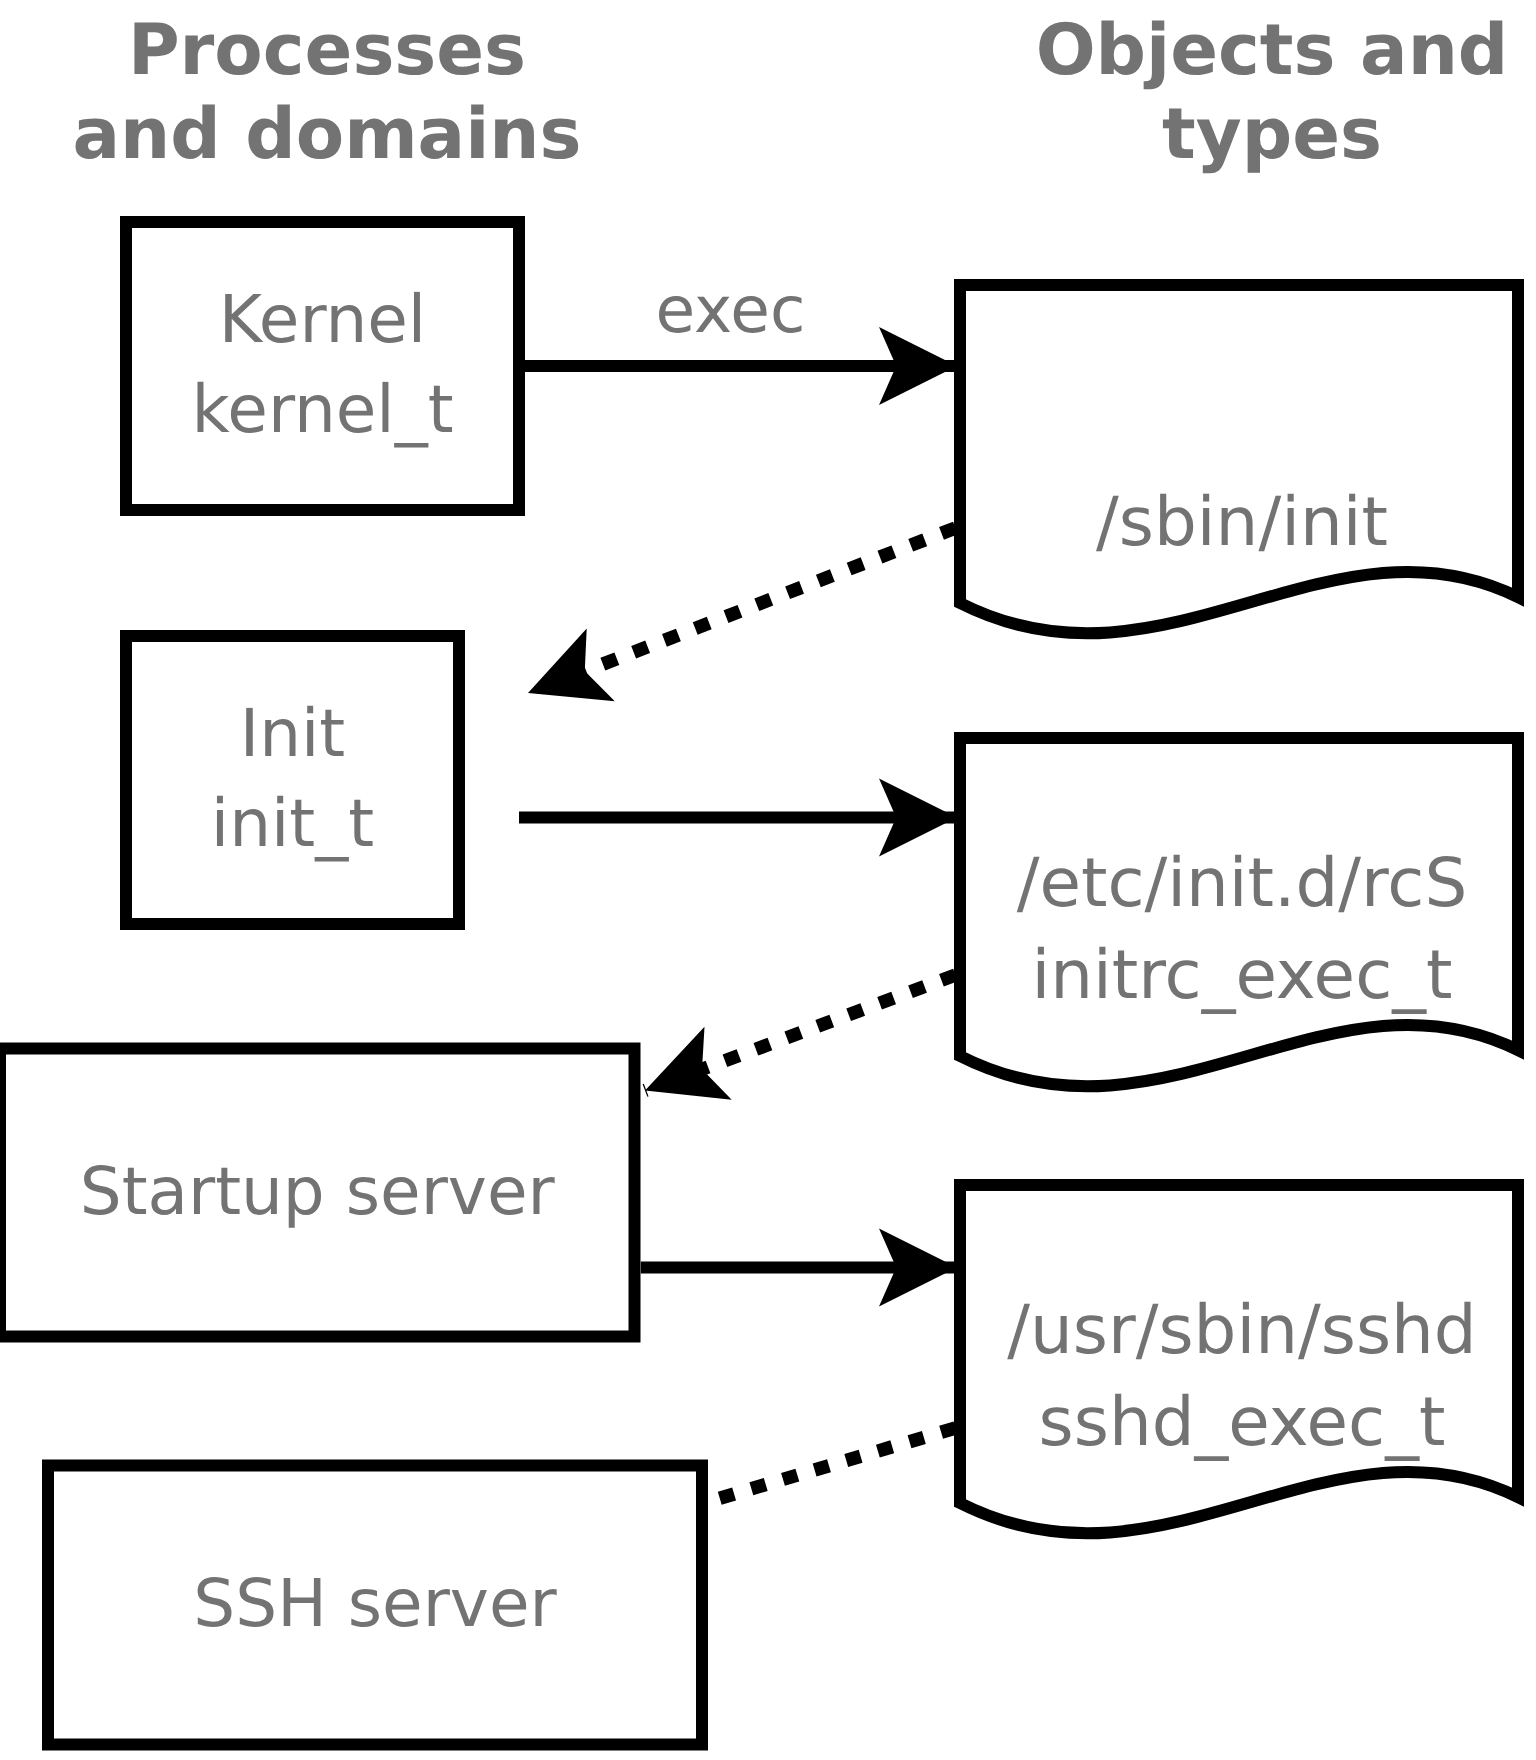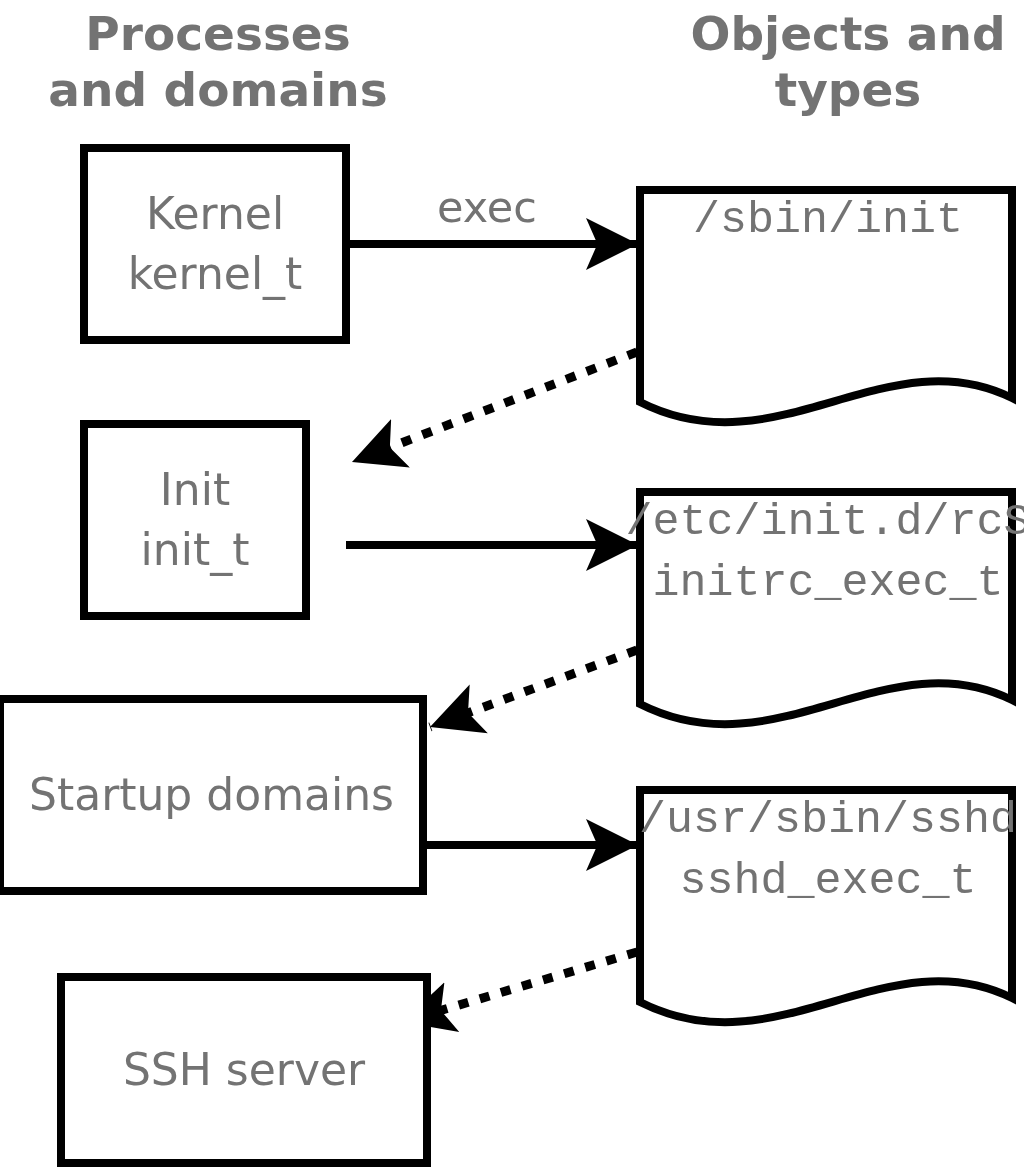--- a/index.html
+++ b/index.html
@@ -15,25 +15,25 @@
   #header-left{left:18px;top:6px;width:400px;}
   #header-right{left:660px;top:6px;width:376px;}
   .pbox{
     position:absolute;box-sizing:border-box;border:8px solid #000;background:#fff;
     display:flex;flex-direction:column;align-items:center;justify-content:center;
     font-size:44px;line-height:60px;text-align:center;
   }
   #box-kernel{left:80px;top:144px;width:270px;height:200px;}
   #box-init{left:80px;top:420px;width:230px;height:200px;}
   #box-initrc{left:-4px;top:695px;width:431px;height:200px;}
-  #box-sshd{left:28px;top:973px;width:374px;height:194px;margin-left:29px;}
+  #box-sshd{left:28px;top:973px;width:444px;height:194px;}
   .doc-text{
     position:absolute;left:640px;width:376px;height:188px;
-    display:flex;flex-direction:column;align-items:center;justify-content:flex-start;
-    font-size:45px;line-height:61px;text-align:center;font-family:Liberation Mono, monospace;
+    display:flex;flex-direction:column;align-items:center;justify-content:flex-end;
+    font-size:45px;line-height:61px;text-align:center;
   }
   #doctext-1{top:190px;}
   #doctext-2{top:492px;}
   #doctext-3{top:790px;}
   #exec-label{
     position:absolute;left:407px;top:182px;width:160px;text-align:center;
     font-size:43px;line-height:50px;
   }
   .l1,.l2{display:block;}
 </style>
@@ -75,21 +75,21 @@
 
   <div id="box-kernel" class="pbox">
     <span class="l1">Kernel</span>
     <span class="l2">kernel_t</span>
   </div>
   <div id="box-init" class="pbox">
     <span class="l1">Init</span>
     <span class="l2">init_t</span>
   </div>
   <div id="box-initrc" class="pbox">
-    <span class="l1">Startup domains</span>
+    <span class="l1">Startup server</span>
   </div>
   <div id="box-sshd" class="pbox">
     <span class="l1">SSH server</span>
   </div>
 
   <div id="doctext-1" class="doc-text">
     <span class="l1">/sbin/init</span>
   </div>
   <div id="doctext-3" class="doc-text">
     <span class="l1">/usr/sbin/sshd</span>

